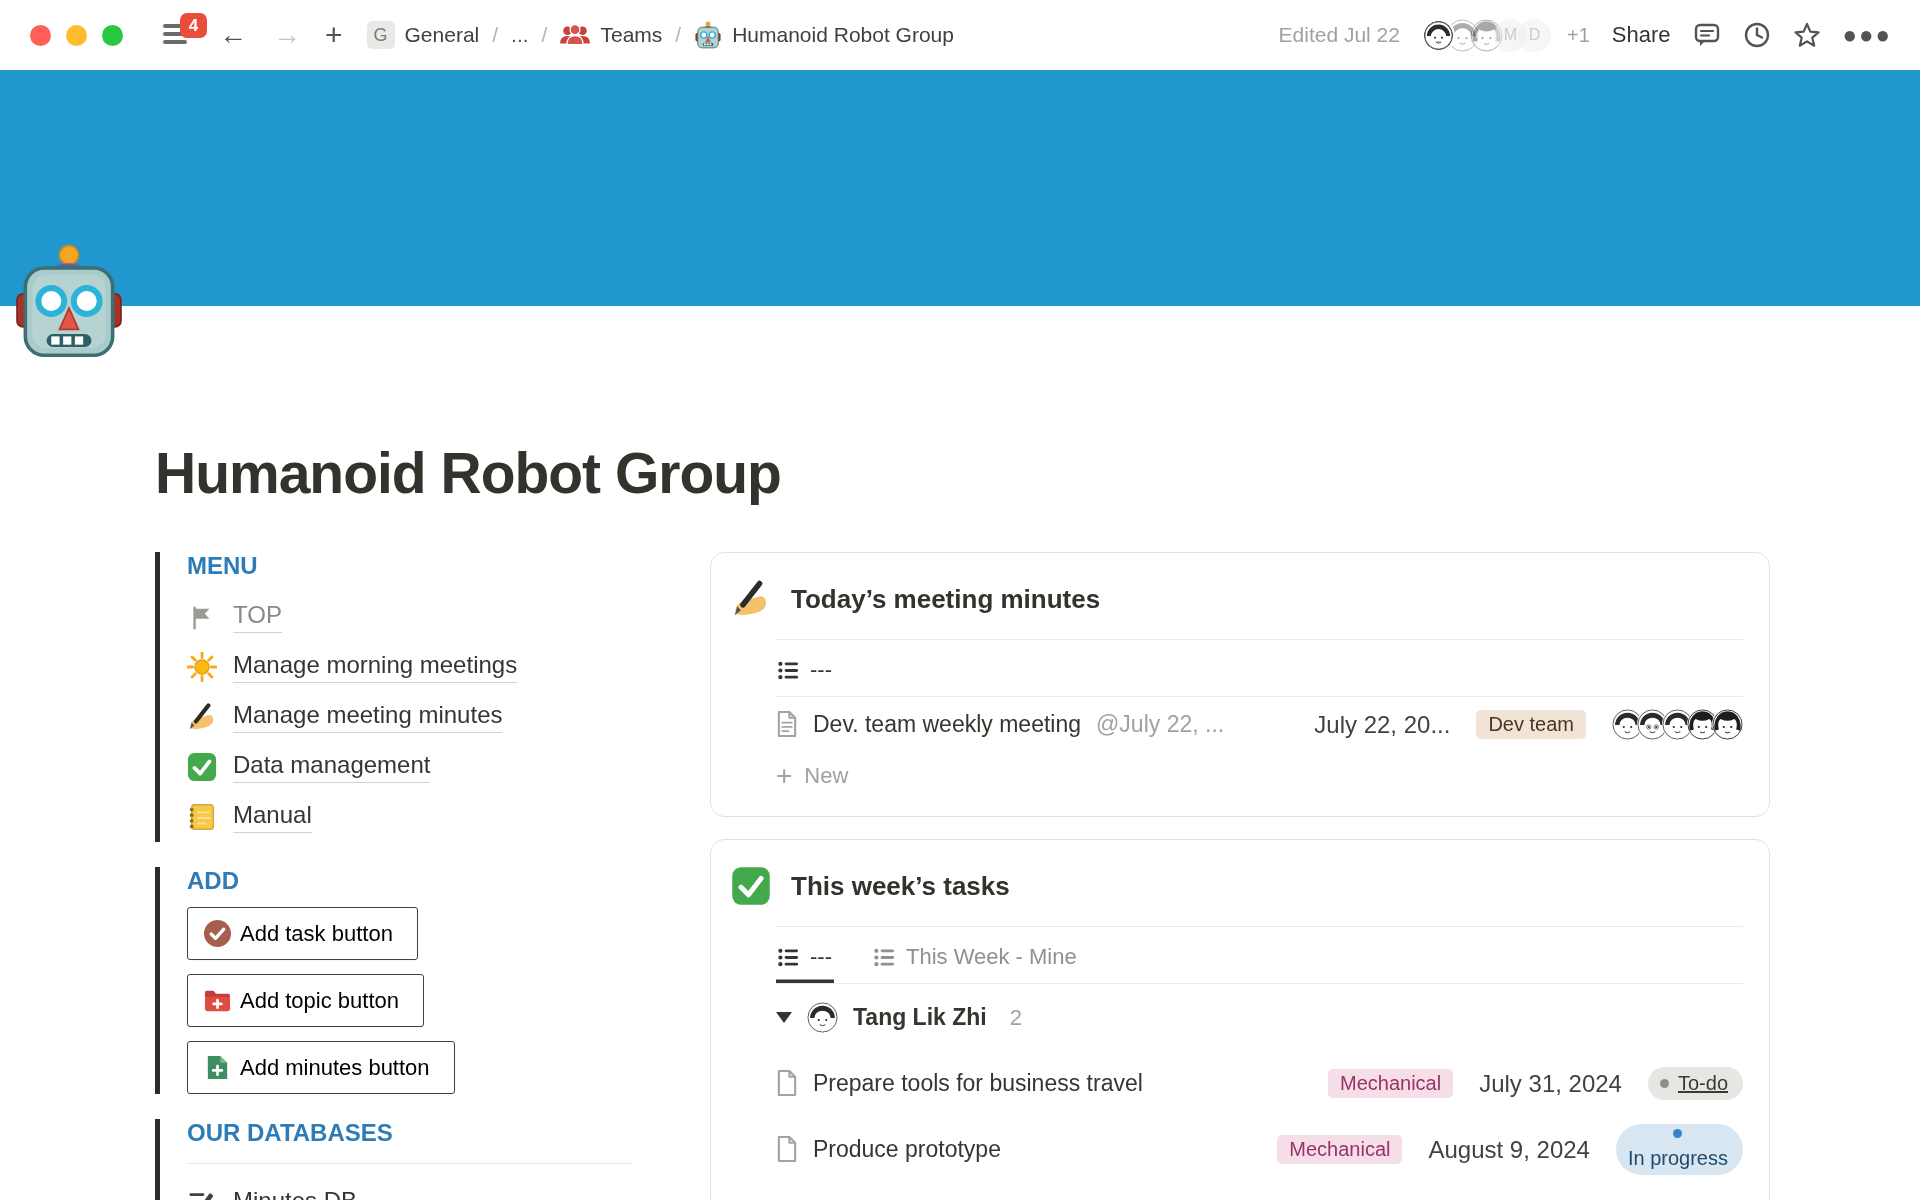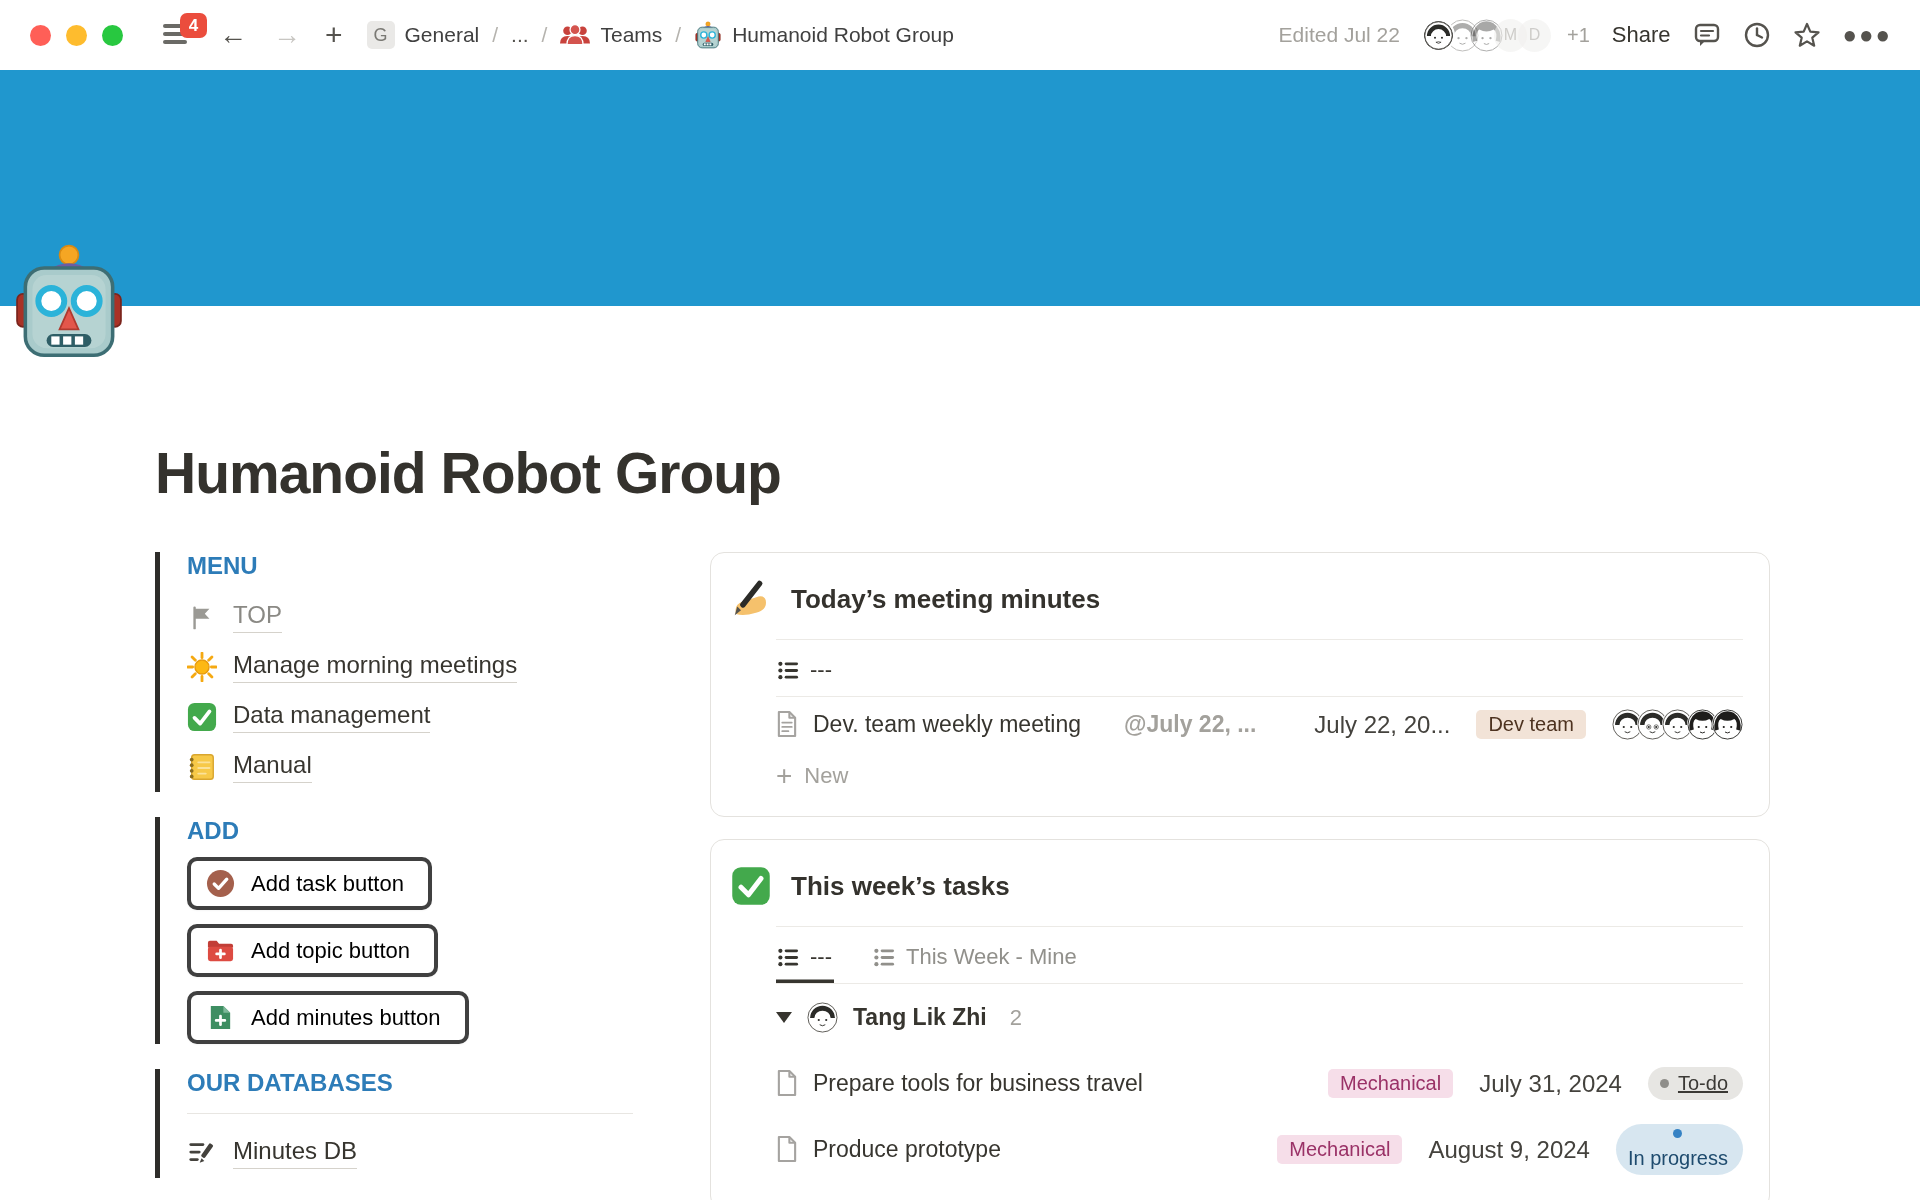--- a/index.html
+++ b/index.html
@@ -50,22 +50,22 @@
   .right-col { flex:1; min-width:0; margin-left:77px; display:flex; flex-direction:column; gap:22px; }
 
   
   .lsection { border-left:5px solid #2E2D2A; padding-left:27px; }
   .lsection + .lsection { margin-top:25px; }
   .sec-heading { color:#2D7CB8; font-weight:700; font-size:24px; margin-bottom:12px; }
   .menu-item { display:flex; align-items:center; gap:16px; height:50px; font-size:24px; }
   .menu-item .micon { width:30px; height:30px; flex:none; display:flex; align-items:center; justify-content:center; }
   .menu-item .lbl { border-bottom:1.5px solid #D5D2CB; padding-bottom:3px; color:#37352F; }
   .menu-item.grey .lbl { color:#8A8984; }
-  .btn { display:flex; align-items:center; gap:16px; width:fit-content; height:53px;
-    border:4px solid #404040; border-radius:10px; background:#fff; padding:0 24px 0 15px;
+  .btn { display:flex; align-items:center; gap:8px; width:fit-content; height:53px;
+    border:1px solid #404040; border-radius:3px; background:#fff; padding:0 24px 0 15px;
     box-shadow:0 1px 2px rgba(0,0,0,.04); font-size:22px; font-weight:500; margin-bottom:14px; }
   .btn .bicon { width:29px; height:29px; flex:none; }
   .db-divider { border:none; border-top:1px solid #E8E6E2; margin:16px 0 14px; }
 
   
   .card { border:1px solid #E4E2DE; border-radius:14px; background:#fff; padding:24px 26px 22px 20px; }
   .card.clipped { min-height:338px; }
   .card-head { display:flex; align-items:flex-start; gap:20px; }
   .card-head .cicon { width:40px; height:40px; flex:none; margin-top:2px; }
   .card-title { font-size:26px; font-weight:700; padding-top:7px; color:#34322D; }
@@ -74,21 +74,21 @@
   .divider.head-gap { margin-top:20px; }
 
   .tabs { display:flex; gap:38px; border-bottom:1px solid #ECEAE6; }
   .tab { display:flex; align-items:center; gap:11px; padding:17px 2px 13px; font-size:22px; color:#91908B; }
   .tab.active { color:#37352F; box-shadow:inset 0 -3.5px 0 #37352F; }
   .tab .vicon { width:21px; height:21px; }
 
   .row { display:flex; align-items:center; gap:15px; padding:12px 0; }
   .row .ricon { width:22px; height:27px; flex:none; }
   .row-title { font-size:23px; font-weight:500; color:#37352F; white-space:nowrap; }
-  .mention { color:#A3A19C; font-weight:700;margin-left:28px; }
+  .mention { color:#A3A19C; font-weight:400; }
   .row-right { margin-left:auto; display:flex; align-items:center; gap:26px; }
   .cell-date { font-size:24px; color:#44423D; white-space:nowrap; }
   .pill { font-size:20px; padding:3px 12px; border-radius:5px; white-space:nowrap; }
   .pill.brown { background:#F2E3D7; color:#4E3320; }
   .pill.pink { background:#F6DEE9; color:#9A3267; }
   .status { display:flex; align-items:center; gap:9px; border-radius:999px; padding:5px 15px 5px 12px; font-size:20px; }
   .status .dot { width:9px; height:9px; border-radius:50%; }
   .status.todo { background:#E7E6E3; color:#3B3935;text-decoration:underline; }
   .status.todo .dot { background:#8F8E8A; }
   .status.progress { background:#D7E6F0; color:#1E4B6E;flex-direction:column; }
@@ -276,20 +276,30 @@
                   <line x1="23.1" y1="23.1" x2="26.6" y2="26.6"></line>
                 <line x1="5.4" y1="26.6" x2="8.9" y2="23.1"></line>
                   <line x1="23.1" y1="8.9" x2="26.6" y2="5.4"></line>
               </g>
               <circle cx="16" cy="16" r="7.5" fill="#FDB813" stroke="#E89B0C" stroke-width="1.5"></circle>
             </svg>
           </span>
           <span class="lbl">Manage morning meetings</span>
         </div>
 
+        <div class="menu-item">
+          <span class="micon">
+            <svg viewBox="0 0 32 32" width="30" height="30">
+              <path d="M4 28 Q2 20 10 18 L22 14 Q28 13 28 19 Q28 25 20 27 Q10 30 4 28 Z" fill="#F5C16C"></path>
+              <rect x="14" y="-1" width="4.5" height="26" rx="2" transform="rotate(38 16 12)" fill="#2B2B28"></rect>
+              <path d="M3 29 L8 25 L5 22 Z" fill="#55534E"></path>
+            </svg>
+          </span>
+          <span class="lbl">Manage meeting minutes</span>
+        </div>
 
         <div class="menu-item">
           <span class="micon">
             <svg viewBox="0 0 32 32" width="30" height="30">
               <rect x="1" y="1" width="30" height="30" rx="7" fill="#43A94C"></rect>
               <path d="M8 17 L14 23 L24 10" fill="none" stroke="#fff" stroke-width="4" stroke-linecap="round" stroke-linejoin="round"></path>
             </svg>
           </span>
           <span class="lbl">Data management</span>
         </div>

